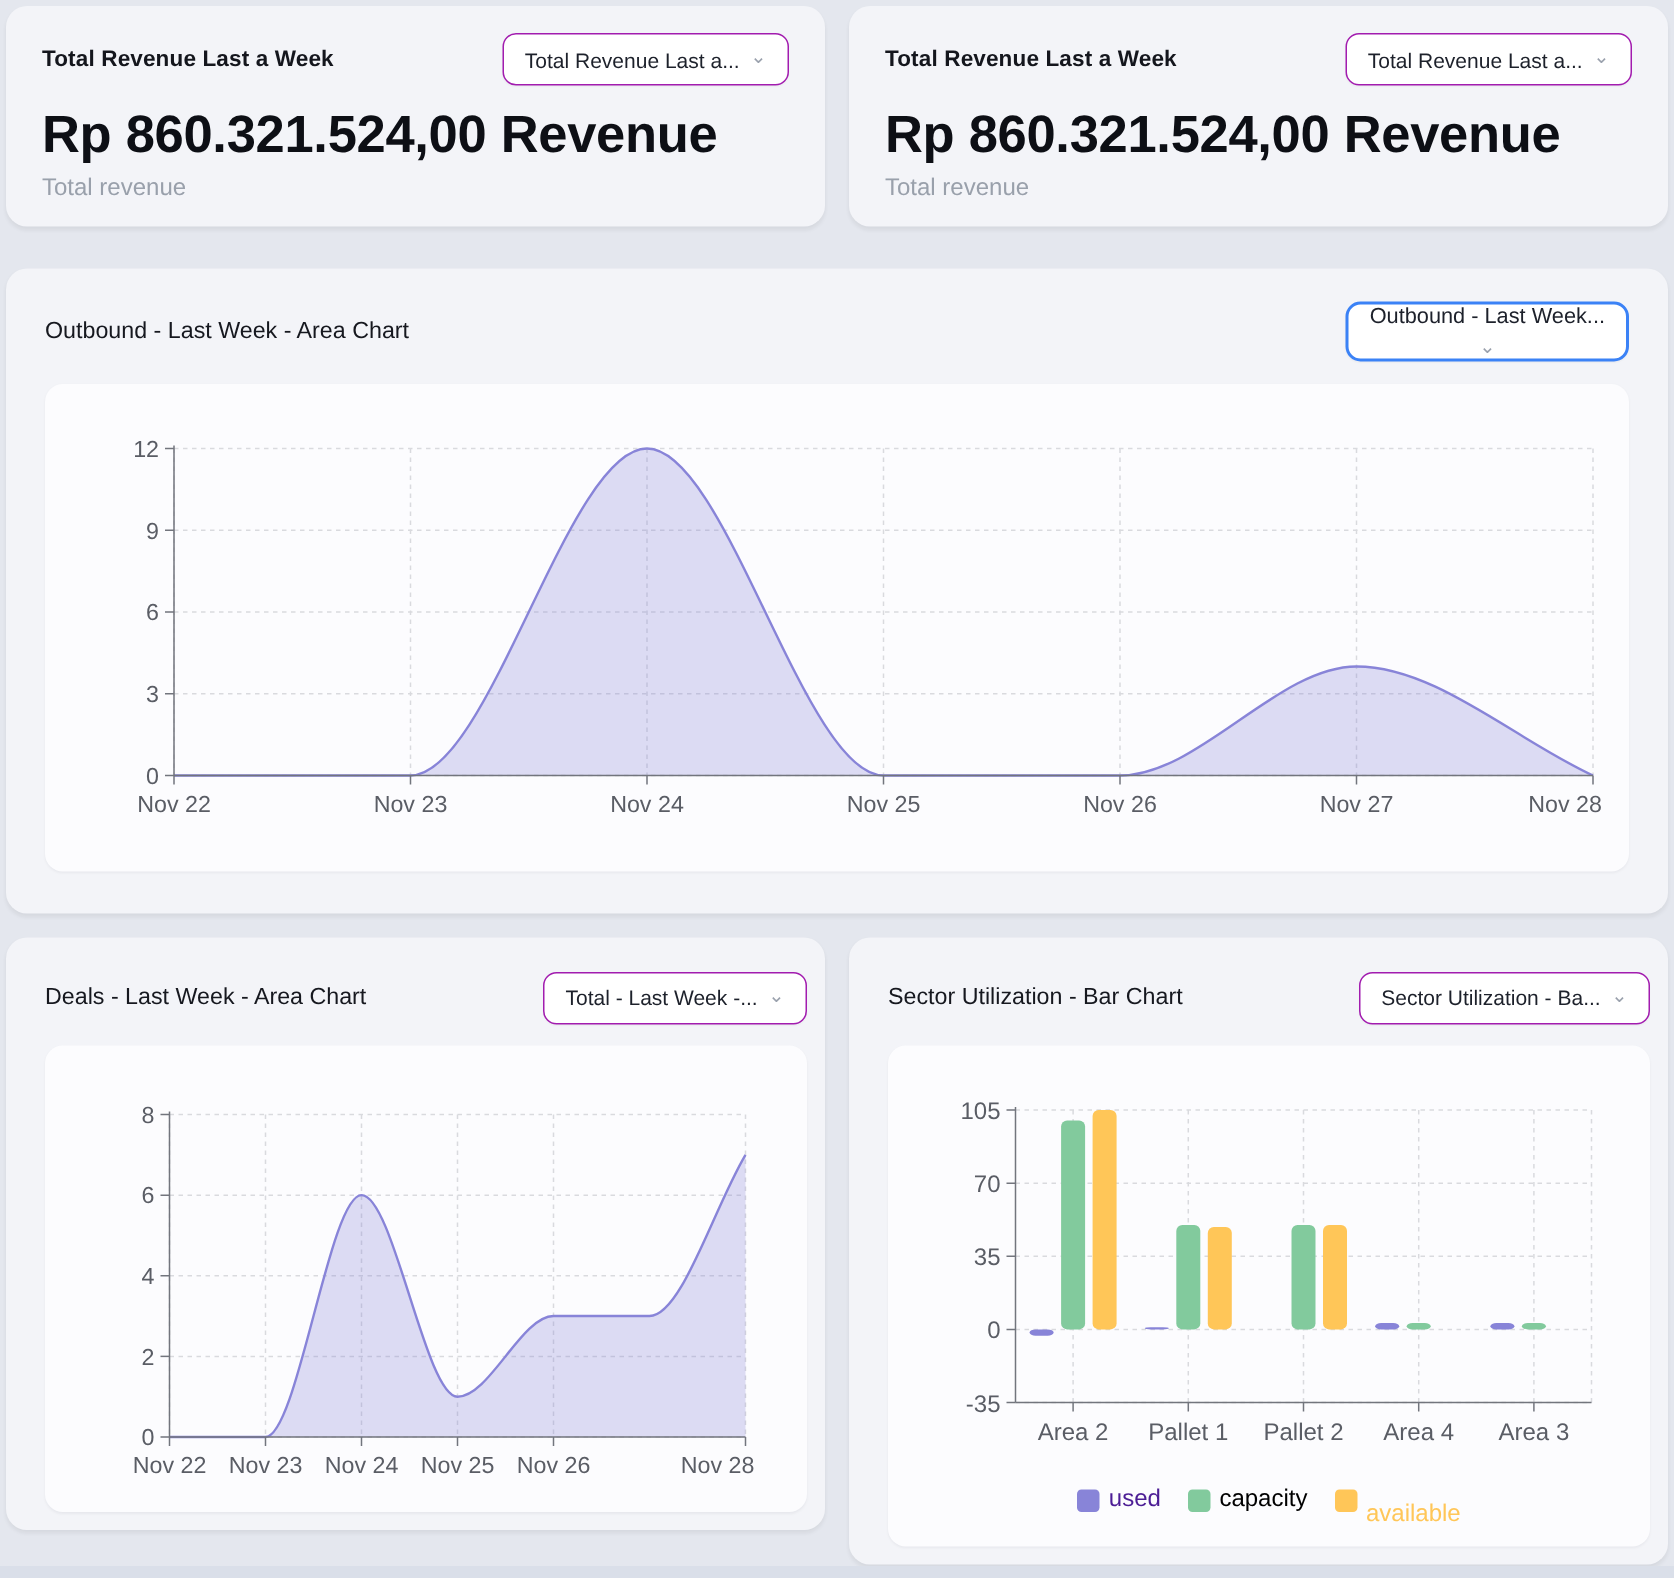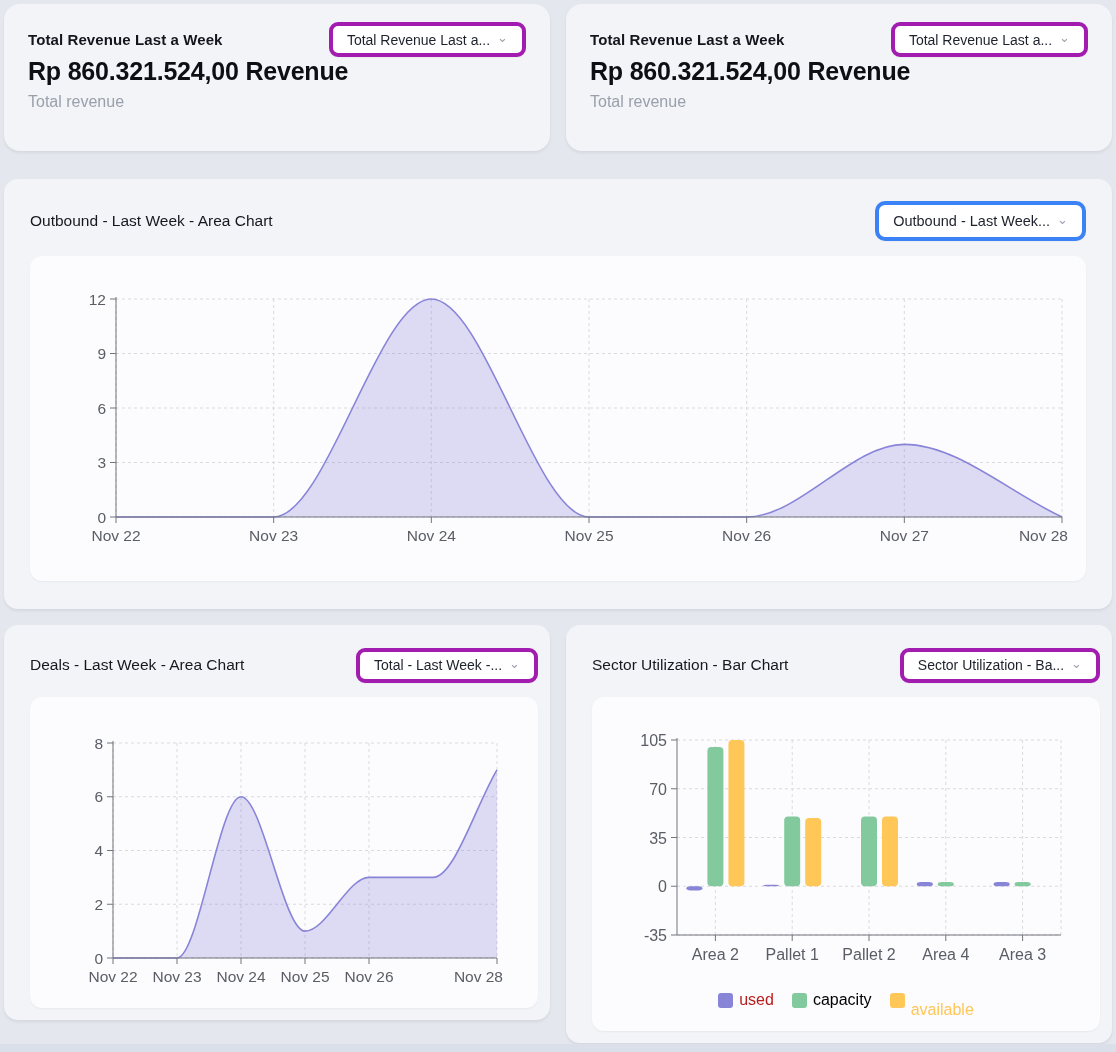--- a/index.html
+++ b/index.html
@@ -13,36 +13,36 @@
   .row { display:flex; gap:16px; }
   .top-row { margin-bottom:28px; }
   .bottom-row { align-items:flex-start; }
 
   .card {
     background:#f3f4f8;
     border-radius:14px;
     box-shadow:0 2px 3px rgba(23,26,31,.07);
     flex:1;
   }
-  .stat-card { height:147px; padding:18px 24px 16px 24px;border-radius:16px; }
+  .stat-card { height:147px; padding:18px 24px 16px 24px; }
   .card-head { display:flex; align-items:center; justify-content:space-between; }
   .card-title { font-size:15px; font-weight:600; color:#14161d; letter-spacing:.1px; }
   .section-title { font-size:15.5px; font-weight:500; color:#16181f; }
 
   .dd {
     display:inline-flex; align-items:center; gap:7px;
-    background:#ffffff; border:4px solid #a21caf; border-radius:9px;
+    background:#ffffff; border:1px solid #a21caf; border-radius:9px;
     height:35px; padding:0 14px; cursor:pointer;
     font-family:inherit; font-size:14px; font-weight:500; color:#1d212b;
     box-shadow:0 1px 1px rgba(23,26,31,.03);
   }
   .dd-chevron { color:#9aa1ad; font-size:13px; line-height:1; transform:translateY(-2px); }
-  .dd-outlined { border:4px solid #3b82f6; border-radius:10px; height:40px; font-size:14.5px; }
-
-  .stat-value { font-size:25px; font-weight:800; color:#0d0f15; letter-spacing:-.2px; }
+  .dd-outlined { border:2px solid #3b82f6; border-radius:10px; height:40px; font-size:14.5px;flex-direction:column; }
+
+  .stat-value { margin-top:13px; font-size:35px; font-weight:800; color:#0d0f15; letter-spacing:-.2px; }
   .stat-sub { margin-top:7px; font-size:16px; color:#99a0ab; }
 
   .wide-card { padding:22px 26px 28px 26px; margin-bottom:16px; }
   .wide-card .card-head { margin-bottom:15px; height:40px; }
   .half-card { padding:22px 12px 12px 26px; }
   .half-card .card-head { margin-bottom:14px; height:36px; }
 
   .panel {
     background:#fcfcfe; border-radius:12px;
     box-shadow:0 1px 2px rgba(23,26,31,.05);
@@ -249,21 +249,21 @@
             <line x1="277" x2="277" y1="238" y2="244" class="axis"></line>
             <text x="277" y="263" class="tick-label-lg" text-anchor="middle">Pallet 2</text>
             <line x1="353.8" x2="353.8" y1="238" y2="244" class="axis"></line>
             <text x="353.8" y="263" class="tick-label-lg" text-anchor="middle">Area 4</text>
             <line x1="430.59999999999997" x2="430.59999999999997" y1="238" y2="244" class="axis"></line>
             <text x="430.59999999999997" y="263" class="tick-label-lg" text-anchor="middle">Area 3</text>
           </svg>
         <div class="legend" id="sector-legend">
             <span class="legend-item">
               <i class="legend-swatch" style="background: rgb(136, 132, 216);"></i>
-              <span style="color: #b91c1c;">used</span>
+              <span style="color: #4c1d95;">used</span>
             </span>
             <span class="legend-item">
               <i class="legend-swatch" style="background: rgb(130, 202, 157);"></i>
               <span style="color: #000000;">capacity</span>
             </span>
             <span class="legend-item">
               <i class="legend-swatch" style="background: rgb(255, 198, 88);"></i>
               <span style="color: rgb(255, 198, 88); margin-top: 20px;">available</span>
             </span>
           </div>

